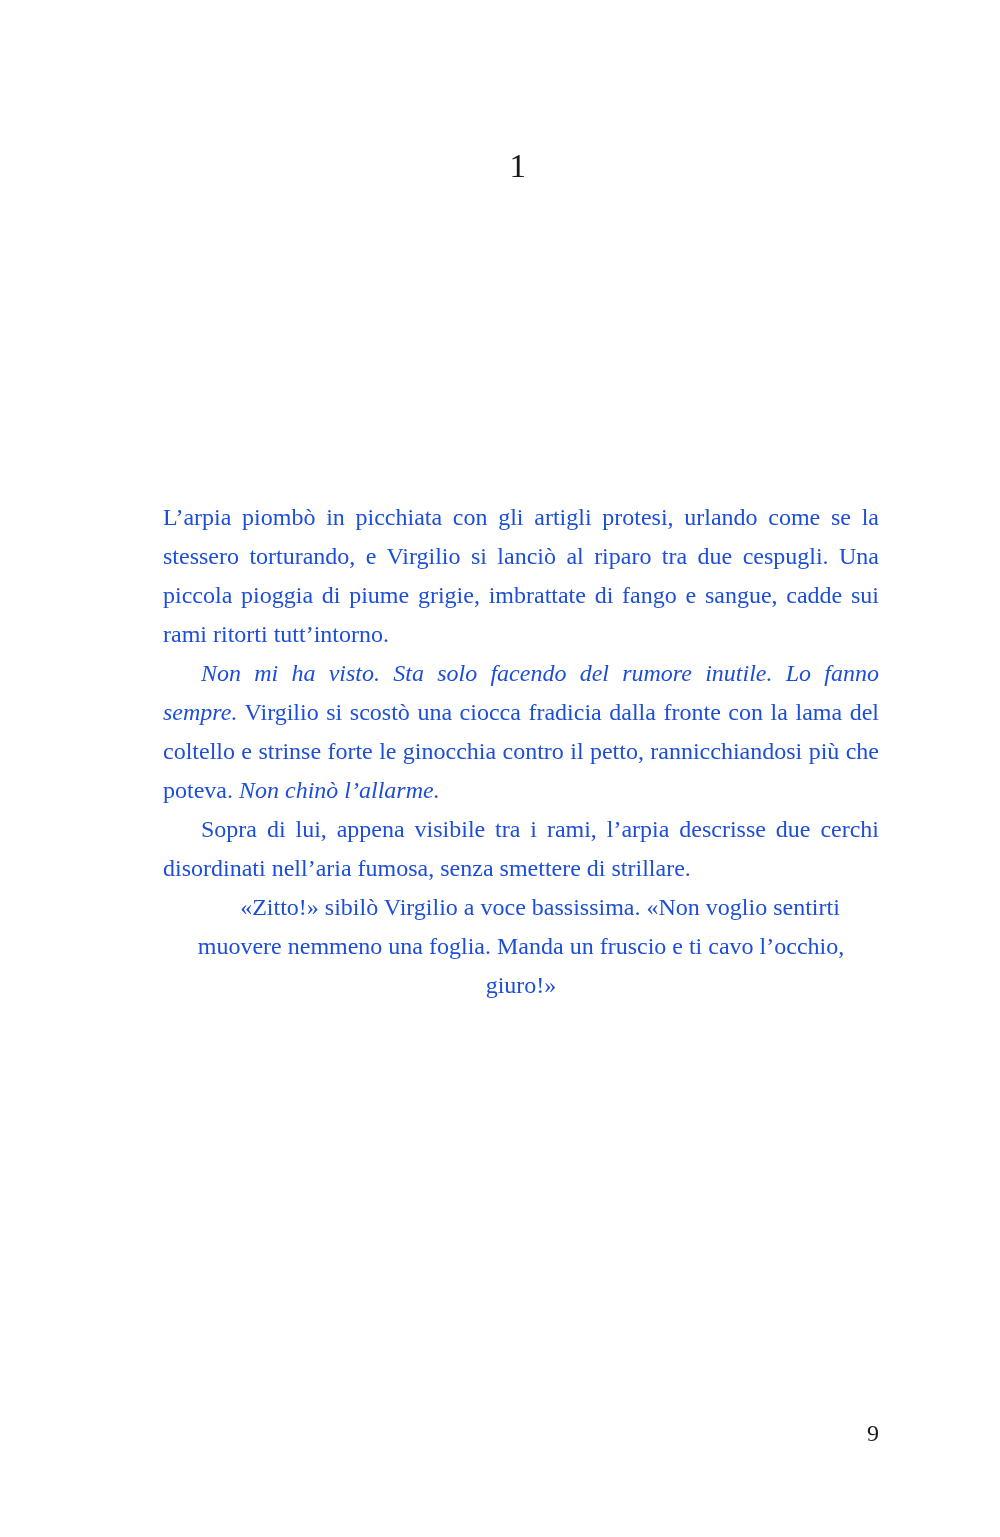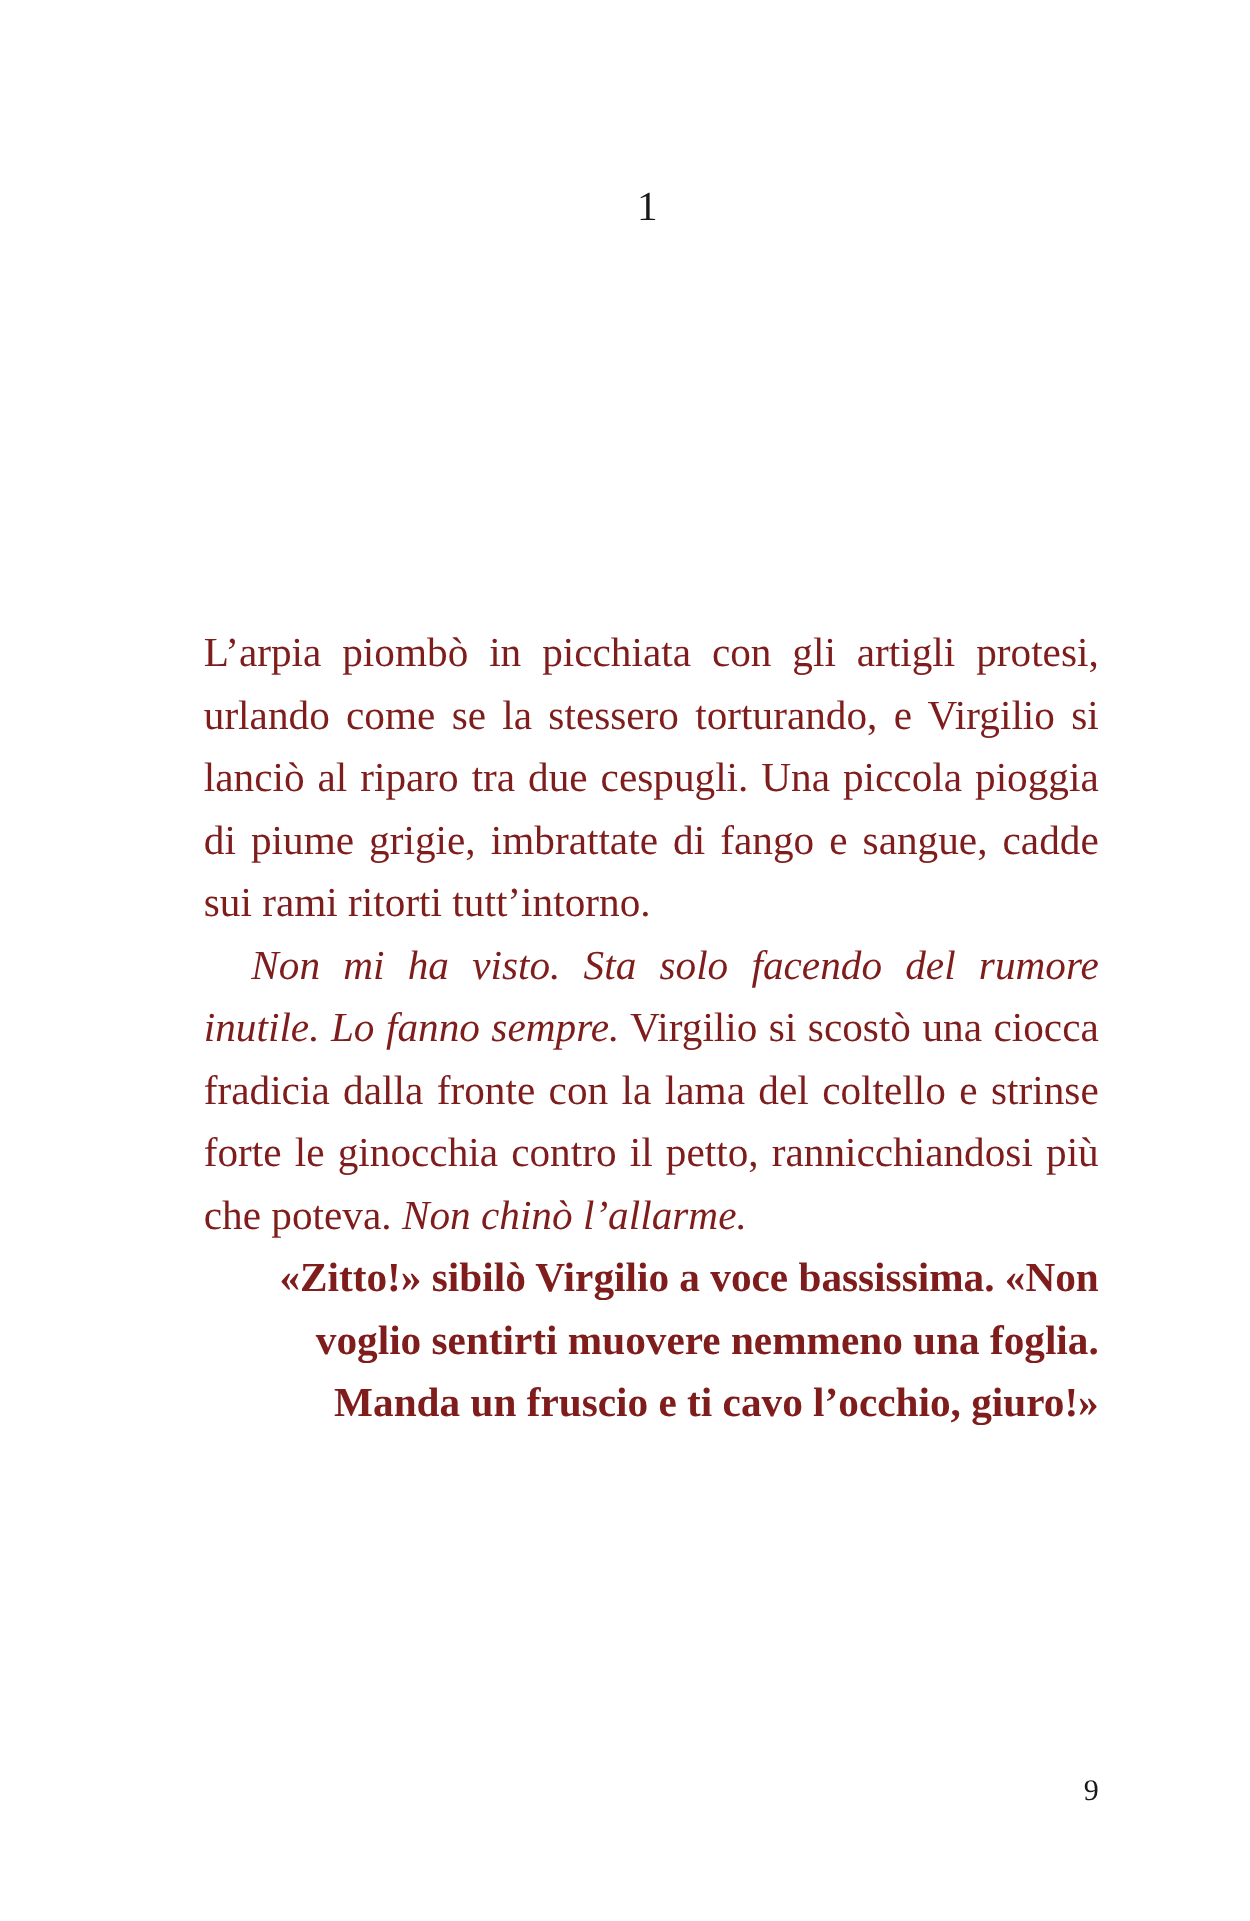--- a/index.html
+++ b/index.html
@@ -35,35 +35,34 @@
     box-sizing: border-box;
   }
   .text-block {
     position: absolute;
     top: 498px;
     left: 163px;
     width: 716px;
   }
   p.para {
     margin: 0;
-    font-size: 33px;
-    line-height: 50px;
+    font-size: 24px;
+    line-height: 39px;
     text-align: justify;
     text-justify: inter-word;
     text-indent: 38px;
     hyphens: manual;
     -webkit-hyphens: manual;
-    color: #7f1d1d;
+    color: #1d4ed8;
   }
   p.para.first {
     text-indent: 0;
   }
   p.para:last-child {
-    text-align: right;
-    font-weight: bold;
+    text-align: center;
   }
   
   p.para > span.it {
     font-style: italic;
   }
   .folio {
     position: absolute;
     top: 1418px;
     left: 163px;
     width: 716px;
@@ -76,18 +75,19 @@
 </head>
 <body>
 
 <div class="page">
 
   <div class="chapter-number">1</div>
 
   <div class="text-block">
       <p class="para first"><span class="ro">L’arpia piombò in picchiata con gli artigli protesi, urlando come se la stessero torturando, e Virgilio si lanciò al riparo tra due ce­spugli. Una piccola pioggia di piume grigie, imbrattate di fango e sangue, cadde sui rami ritorti tutt’intorno.</span></p>
       <p class="para"><span class="it">Non mi ha visto. Sta solo facendo del rumore inutile. Lo fanno sempre.</span><span class="ro"> Virgilio si scostò una ciocca fradicia dalla fronte con la lama del coltello e strinse forte le ginocchia contro il petto, rannicchiandosi più che poteva. </span><span class="it">Non chinò l’allarme.</span></p>
+      <p class="para"><span class="ro">Sopra di lui, appena visibile tra i rami, l’arpia descrisse due cerchi disordinati nell’aria fumosa, senza smettere di strillare.</span></p>
       <p class="para"><span class="ro">«Zitto!» sibilò Virgilio a voce bassissima. «Non voglio sen­tirti muovere nemmeno una foglia. Manda un fruscio e ti cavo l’occhio, giuro!»</span></p>
     </div>
 
   <div class="folio">9</div>
 
 </div>
 
 </body></html>

